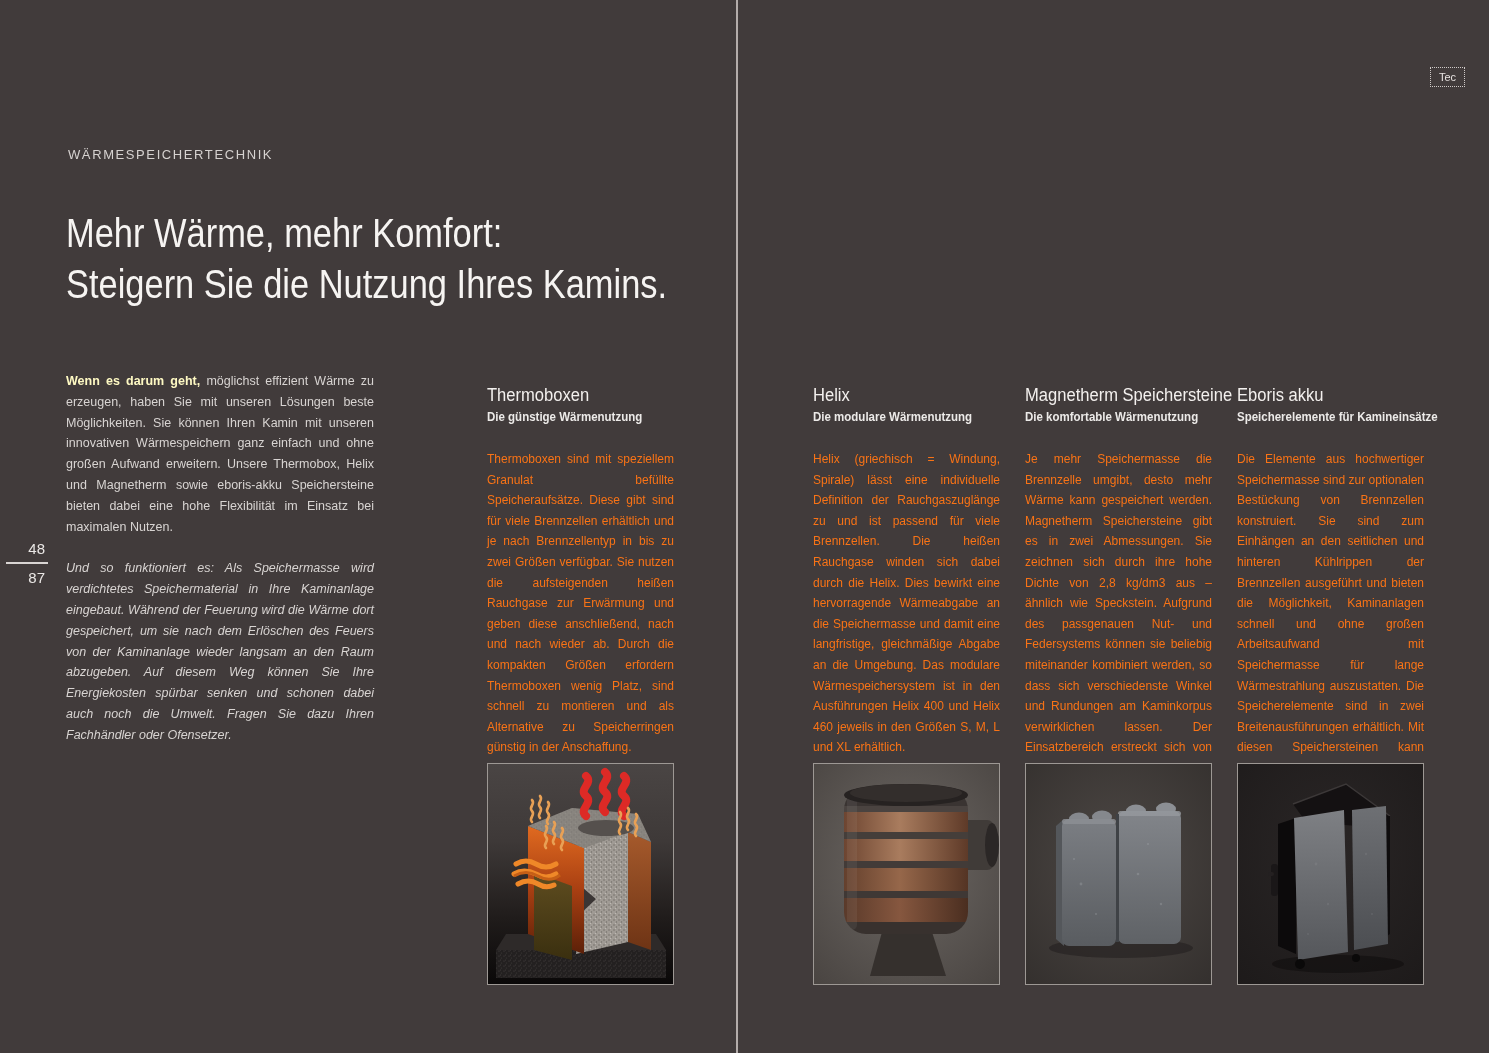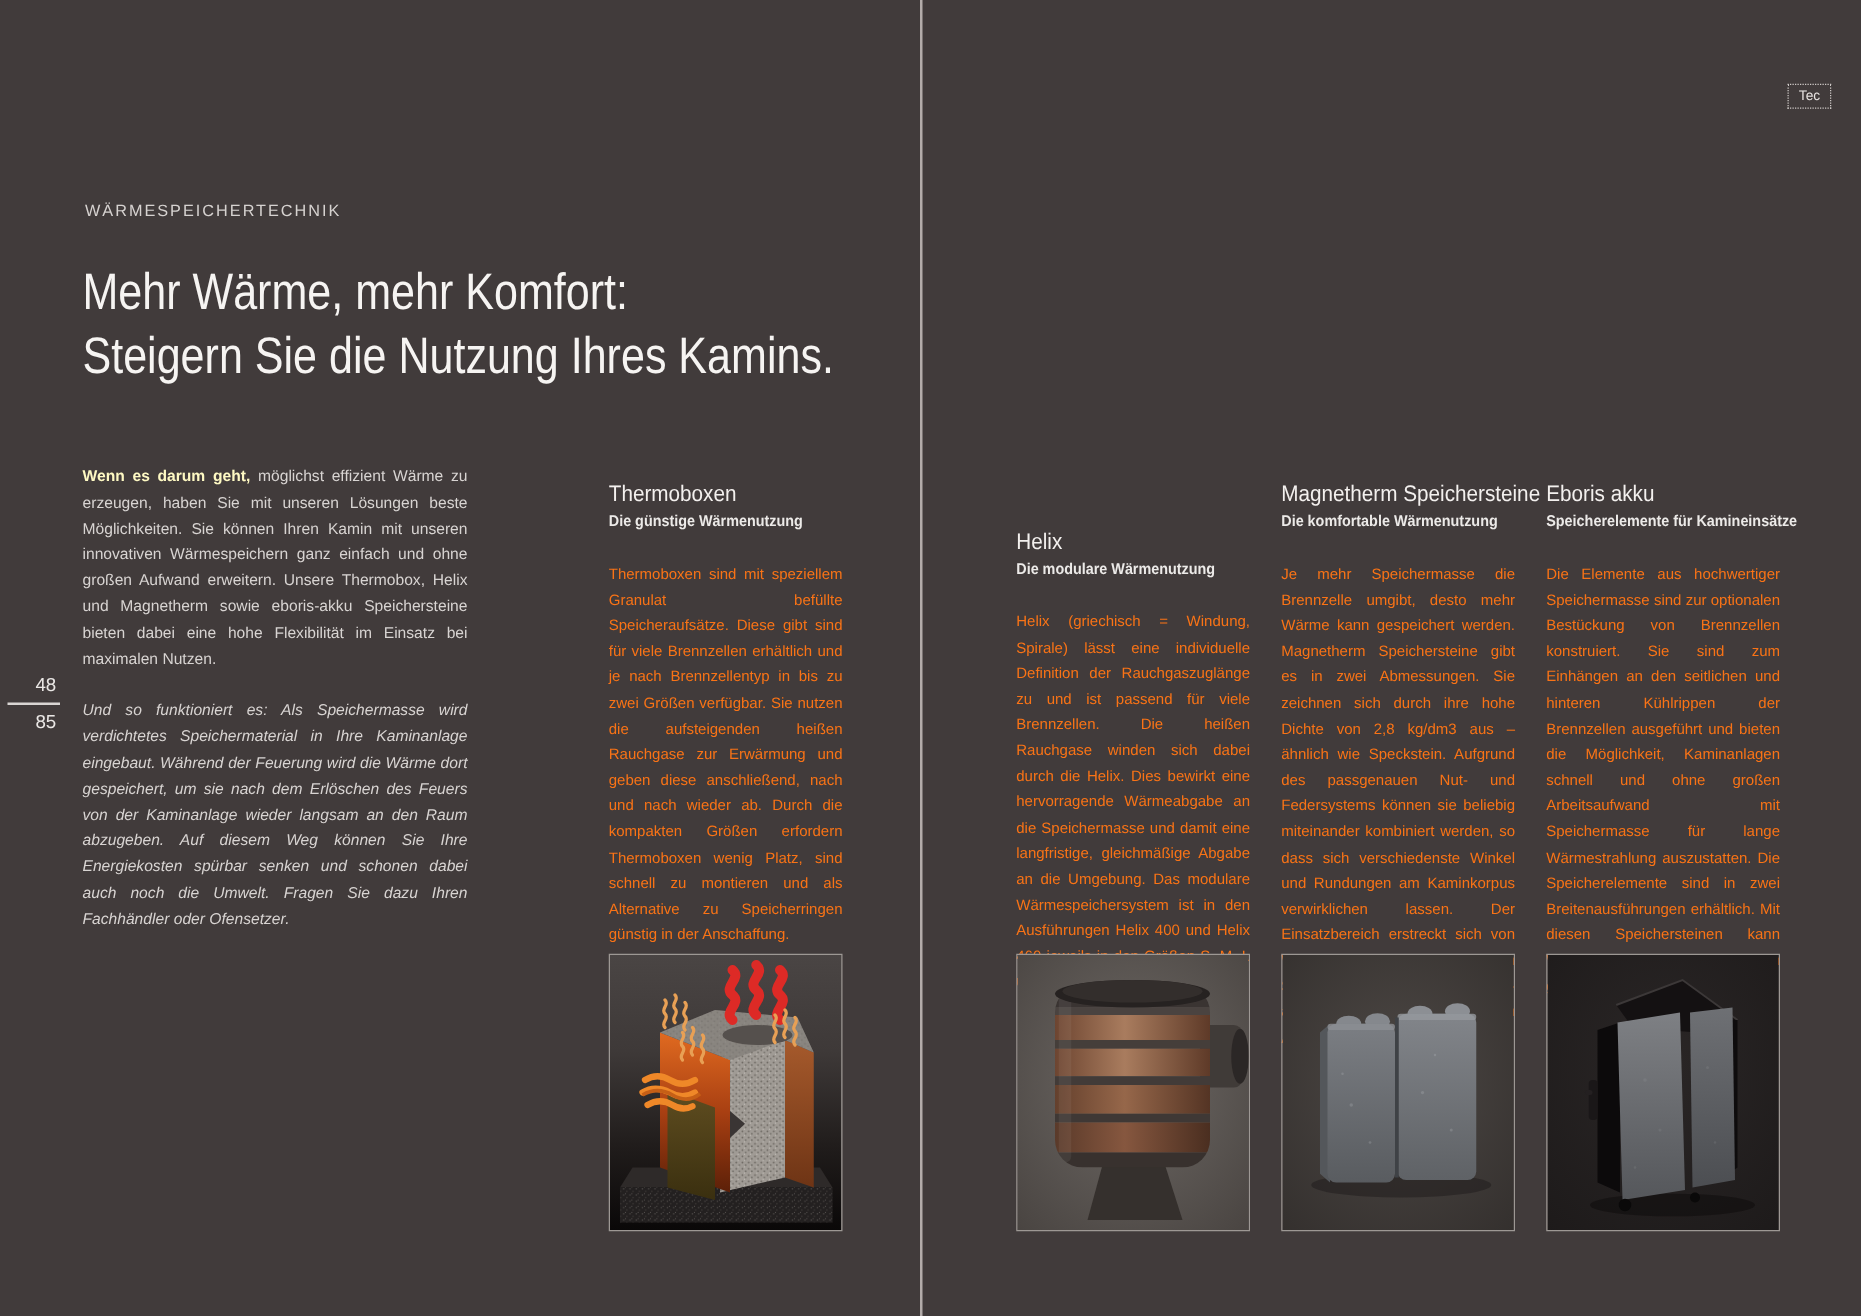--- a/index.html
+++ b/index.html
@@ -10,21 +10,20 @@
     position:relative;overflow:hidden;
     color:#d8d4d2;
   }
   .spread{position:absolute;inset:0;}
   .page-divider{position:absolute;left:736px;top:0;width:2px;height:1053px;background:#b3acaa;}
 
   .category-label{
     position:absolute;left:68px;top:147px;
     font-size:13px;letter-spacing:1.6px;color:#d6d2d0;
     white-space:nowrap;
-    margin-top:14px;
   }
   .main-title{
     position:absolute;left:66px;top:208px;
     font-size:41px;line-height:51px;font-weight:400;color:#f6f4f2;
     transform:scaleX(0.84);transform-origin:left top;white-space:nowrap;
   }
 
   .page-numbers{
     position:absolute;left:6px;top:540px;width:42px;
     text-align:right;font-size:15px;color:#eae7e5;
@@ -35,21 +34,21 @@
   .intro-block{
     position:absolute;left:66px;top:371px;width:308px;
     font-size:12.5px;line-height:20.8px;text-align:justify;color:#d8d4d2;
   }
   .intro-block p{margin:0;}
   .intro-block p + p{margin-top:21px;font-style:italic;}
   .intro-block .lead{font-weight:700;color:#fef9c3;}
 
   .product-col{position:absolute;top:385px;width:187px;}
   .col-thermoboxen{left:487px;}
-  .col-helix{left:813px;margin-top:38px;}
+  .col-helix{left:813px;}
   .col-magnetherm{left:1025px;}
   .col-eboris{left:1237px;}
   .product-col .p-title{
     font-size:18px;font-weight:400;color:#f3f0ee;margin:0 0 5px 0;
     transform:scaleX(0.92);transform-origin:left;white-space:nowrap;line-height:20px;
   }
   .product-col .p-subtitle{
     font-size:12.5px;font-weight:700;color:#eceae8;margin:0 0 24px 0;
     transform:scaleX(0.92);transform-origin:left;white-space:nowrap;line-height:15px;
   }
@@ -82,21 +81,21 @@
 
   <div class="corner-tag">Tec</div>
 
   <div class="category-label">WÄRMESPEICHERTECHNIK</div>
 
   <div class="main-title"><span>Mehr Wärme, mehr Komfort:</span><br><span>Steigern Sie die Nutzung Ihres Kamins.</span></div>
 
   <div class="page-numbers">
     <div class="num">48</div>
     <div class="rule"></div>
-    <div class="num">85</div>
+    <div class="num">87</div>
   </div>
 
   <div class="intro-block">
     <p><span class="lead">Wenn es darum geht,</span><span> möglichst effizient Wärme zu erzeugen, haben Sie mit unseren Lösungen beste Möglichkeiten. Sie können Ihren Kamin mit unseren innovativen Wärmespeichern ganz einfach und ohne großen Aufwand erweitern. Unsere Thermobox, Helix und Magnetherm sowie eboris-akku Speichersteine bieten dabei eine hohe Flexibilität im Einsatz bei maximalen Nutzen.</span></p>
     <p>Und so funktioniert es: Als Speichermasse wird verdichtetes Speichermaterial in Ihre Kaminanlage eingebaut. Während der Feuerung wird die Wärme dort gespeichert, um sie nach dem Erlöschen des Feuers von der Kaminanlage wieder langsam an den Raum abzugeben. Auf diesem Weg können Sie Ihre Energiekosten spürbar senken und schonen dabei auch noch die Umwelt. Fragen Sie dazu Ihren Fachhändler oder Ofensetzer.</p>
   </div>
 
   <div class="product-col col-thermoboxen">
     <h3 class="p-title">Thermoboxen</h3>
     <h4 class="p-subtitle">Die günstige Wärmenutzung</h4>

